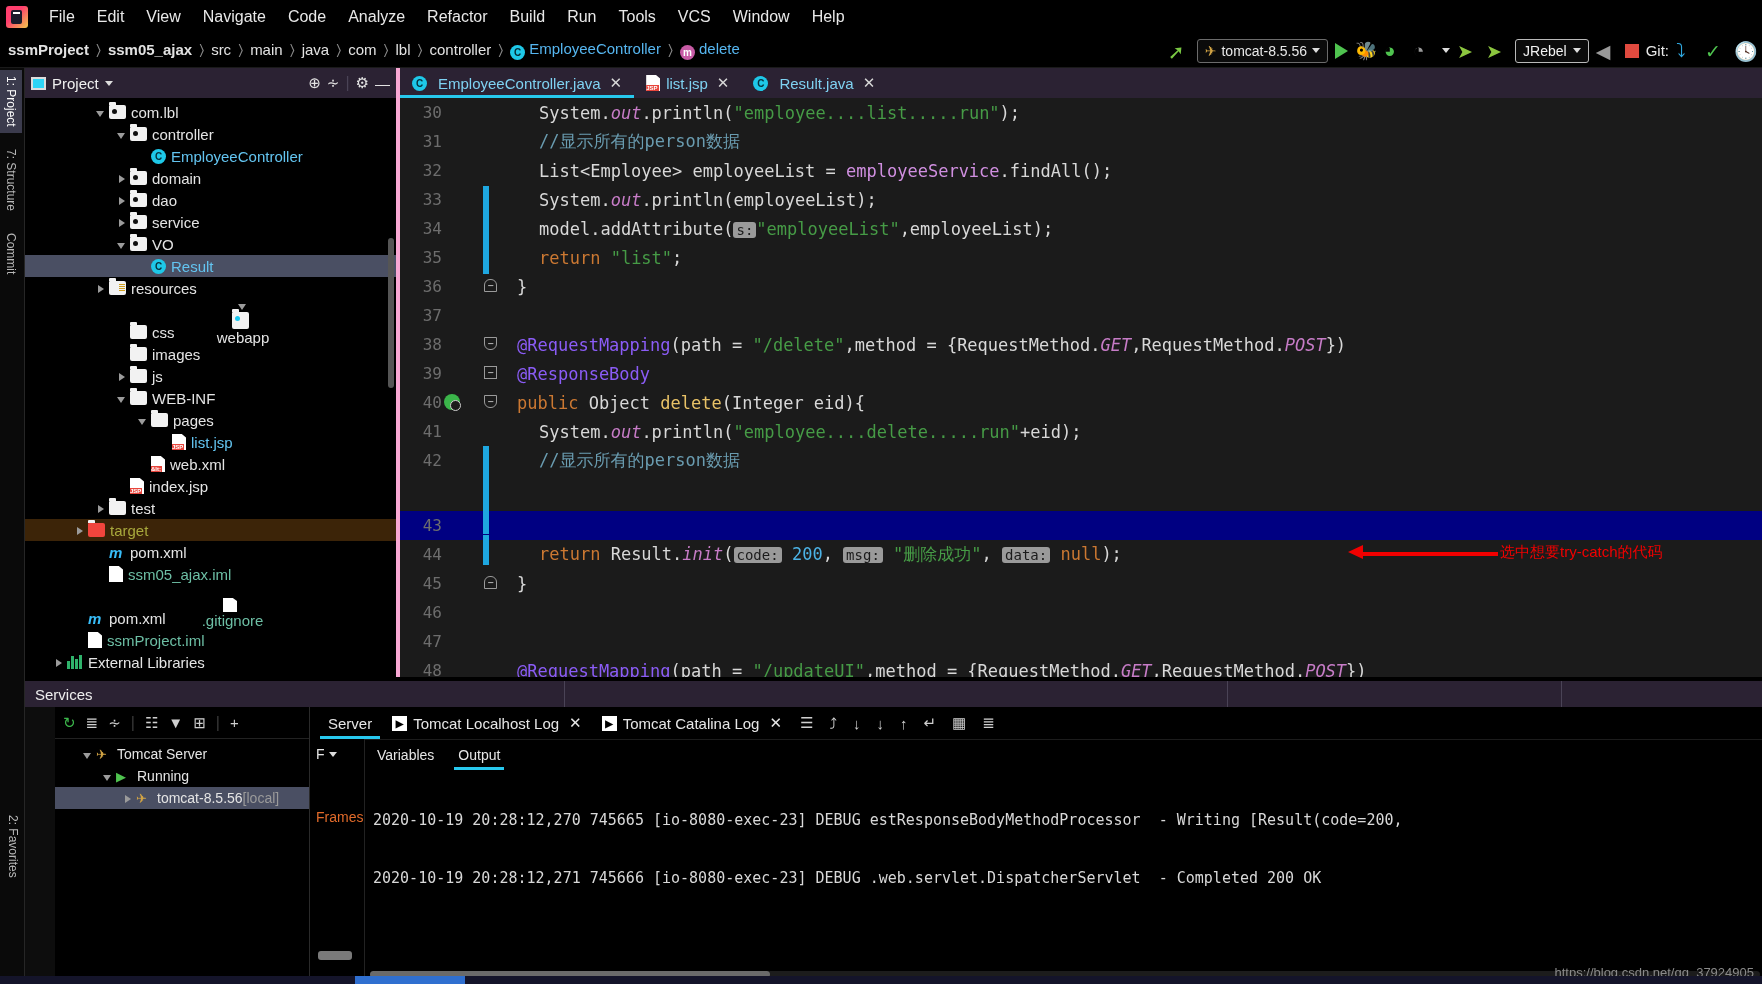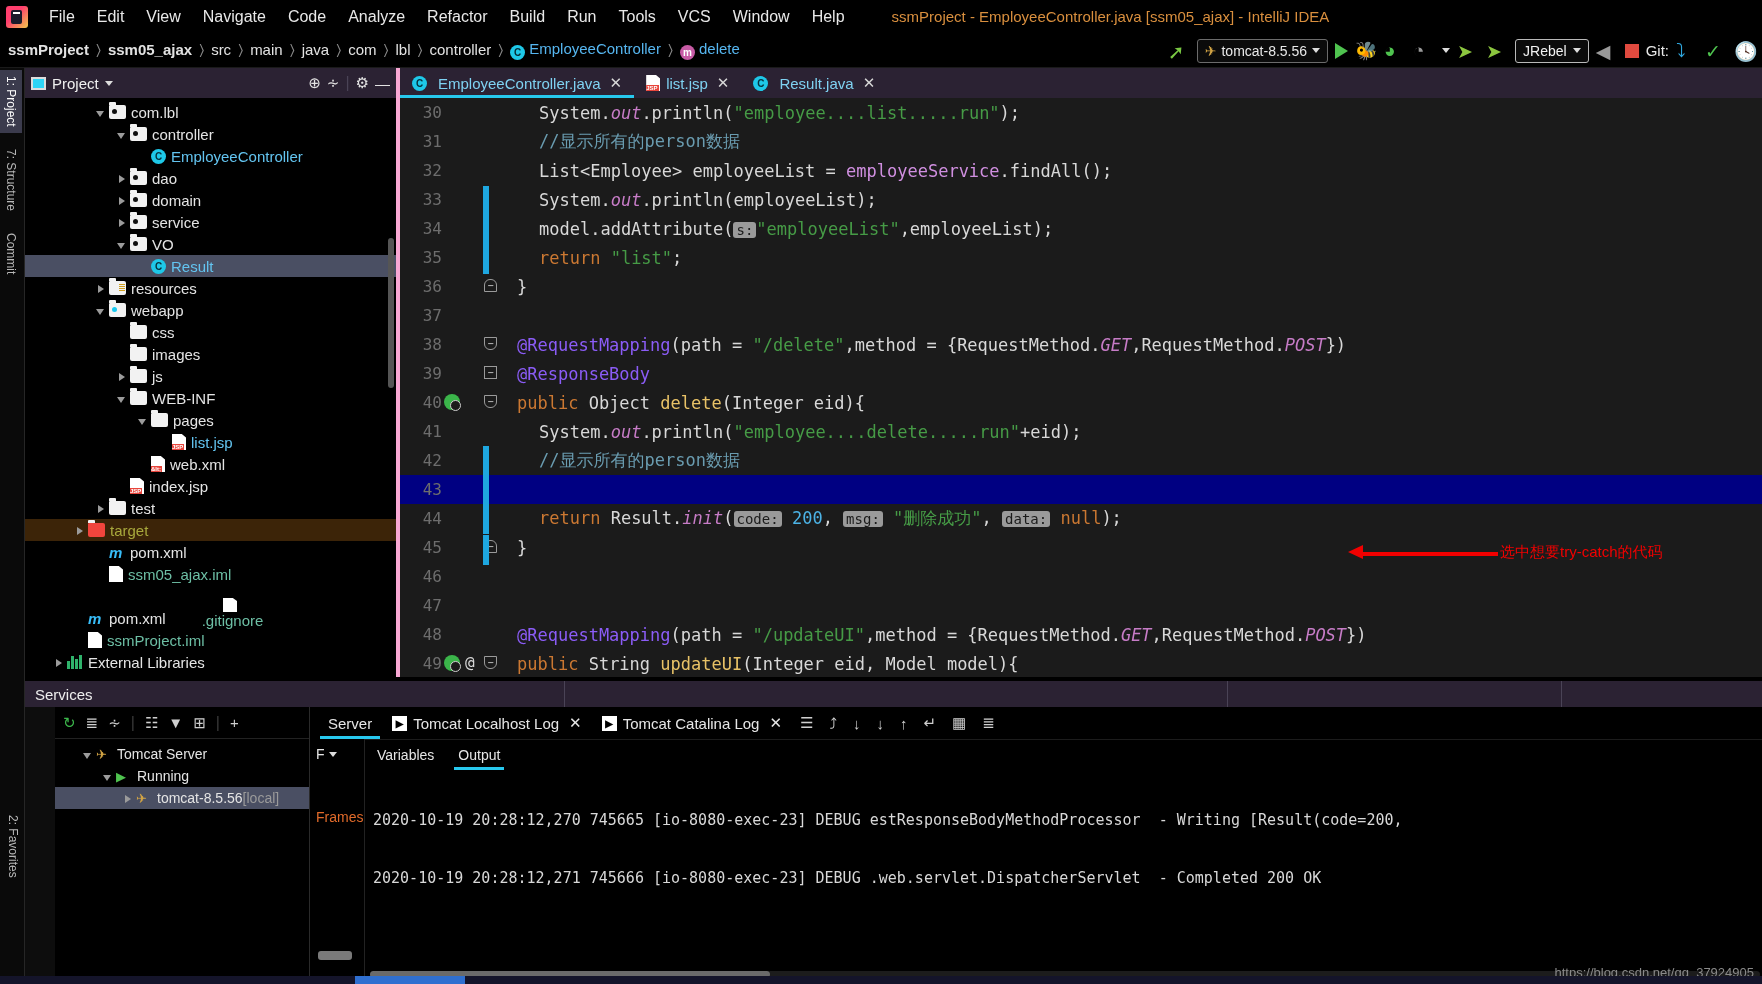--- a/index.html
+++ b/index.html
@@ -187,21 +187,21 @@
   .gutter-icons { width:49px; flex:0 0 49px; position: relative; height: 29px; }
   .run-mark {
     position:absolute; left:40px; top:6px; width:16px;height:16px;border-radius:50%;
     background:#3bb54a;
   }
   .run-mark::after {
     content:""; position:absolute; right:-1px; bottom:-1px; width:9px;height:9px;border-radius:50%;
     background:#1b1b1b; border:1px solid #cfcfcf;
   }
   .blue-strip { position:absolute; left:83px; width:6px; background:#1ea7e0; }
-  .sel-line { background: #000082; }
+  .sel-line { background: #000082; margin-top: 36px; }
   .sel-token { background: #0d6e7f; }
   
   .kw   { color: #cb7832; }
   .str  { color: #469b46; }
   .num  { color: #4cb3e6; }
   .anno { color: #8b5cf6; }
   .cmt  { color: #6a9cb0; }
   .fld  { color: #c77cc7; font-style: italic; }
   .id   { color: #d8d8d8; }
   .mth  { color: #e8c267; }
@@ -282,21 +282,20 @@
         <div class="menu-item">Code</div>
         <div class="menu-item">Analyze</div>
         <div class="menu-item">Refactor</div>
         <div class="menu-item">Build</div>
         <div class="menu-item">Run</div>
         <div class="menu-item">Tools</div>
         <div class="menu-item">VCS</div>
         <div class="menu-item">Window</div>
         <div class="menu-item">Help</div>
       </div>
-    <div class="win-title">ssmProject - EmployeeController.java [ssm05_ajax] - IntelliJ IDEA</div>
   </div>
 
   <div class="navbar">
     <div id="crumbs" style="display:flex;align-items:center;">
         <span><span class="crumb bold">ssmProject</span></span>
         <span class="crumb-sep">〉</span>
         <span><span class="crumb bold">ssm05_ajax</span></span>
         <span class="crumb-sep">〉</span>
         <span><span class="crumb">src</span></span>
         <span class="crumb-sep">〉</span>
@@ -373,26 +372,26 @@
           <span class="tlabel white">controller</span>
         </div>
         <div class="tnode" style="padding-left: 111px;">
           <span class="arrow"></span>
           <span class="cbadge">C</span>
           <span class="tlabel blue">EmployeeController</span>
         </div>
         <div class="tnode" style="padding-left: 90px;">
           <span class="arrow r"></span>
           <span class="ficon folder dot"></span>
+          <span class="tlabel white">domain</span>
+        </div>
+        <div class="tnode" style="padding-left: 90px;">
+          <span class="arrow r"></span>
+          <span class="ficon folder dot"></span>
           <span class="tlabel white">dao</span>
-        </div>
-        <div class="tnode" style="padding-left: 90px;">
-          <span class="arrow r"></span>
-          <span class="ficon folder dot"></span>
-          <span class="tlabel white">domain</span>
         </div>
         <div class="tnode" style="padding-left: 90px;">
           <span class="arrow r"></span>
           <span class="ficon folder dot"></span>
           <span class="tlabel white">service</span>
         </div>
         <div class="tnode" style="padding-left: 90px;">
           <span class="arrow d"></span>
           <span class="ficon folder dot"></span>
           <span class="tlabel white">VO</span>
@@ -400,21 +399,21 @@
         <div class="tnode sel" style="padding-left: 111px;">
           <span class="arrow"></span>
           <span class="cbadge">C</span>
           <span class="tlabel blue">Result</span>
         </div>
         <div class="tnode" style="padding-left: 69px;">
           <span class="arrow r"></span>
           <span class="ficon folder res"></span>
           <span class="tlabel white">resources</span>
         </div>
-        <div class="tnode" style="padding-left: 69px;">
+        <div class="tnode" style="padding-left: 69px; flex-direction: column;">
           <span class="arrow d"></span>
           <span class="ficon folder dot cyan"></span>
           <span class="tlabel white">webapp</span>
         </div>
         <div class="tnode" style="padding-left: 90px;">
           <span class="arrow"></span>
           <span class="ficon folder"></span>
           <span class="tlabel white">css</span>
         </div>
         <div class="tnode" style="padding-left: 90px;">

